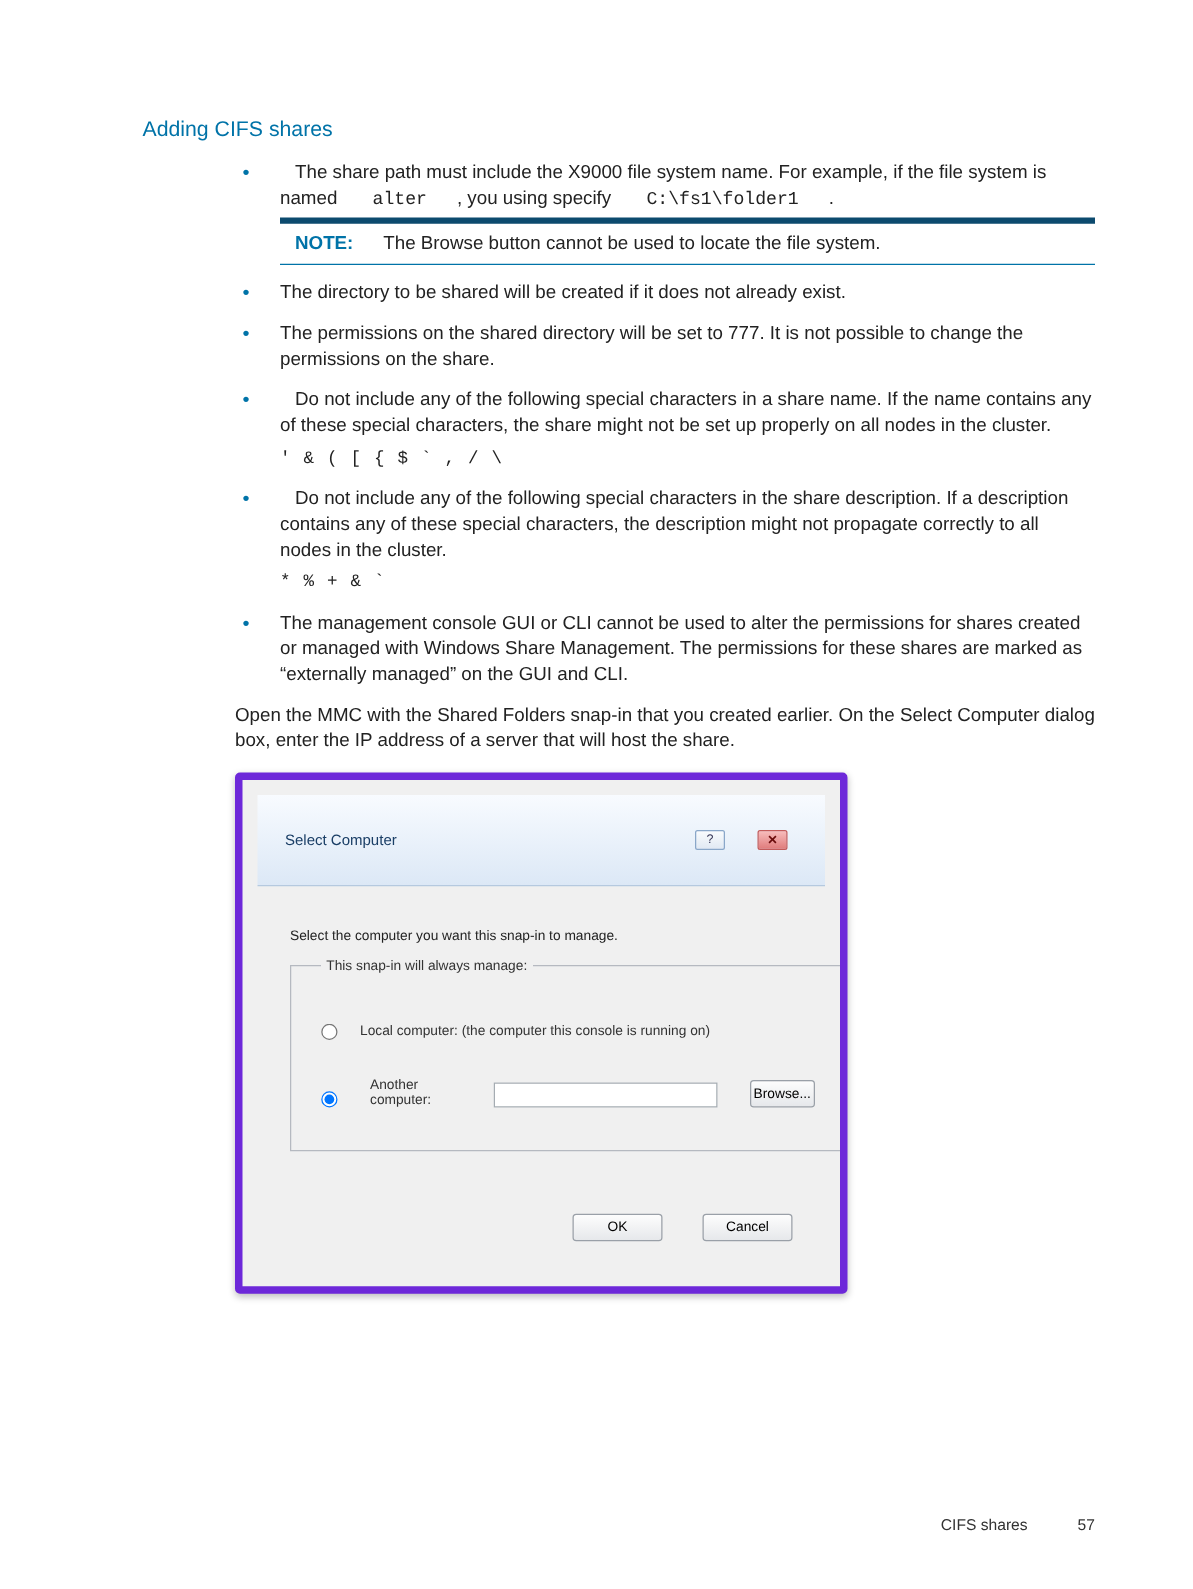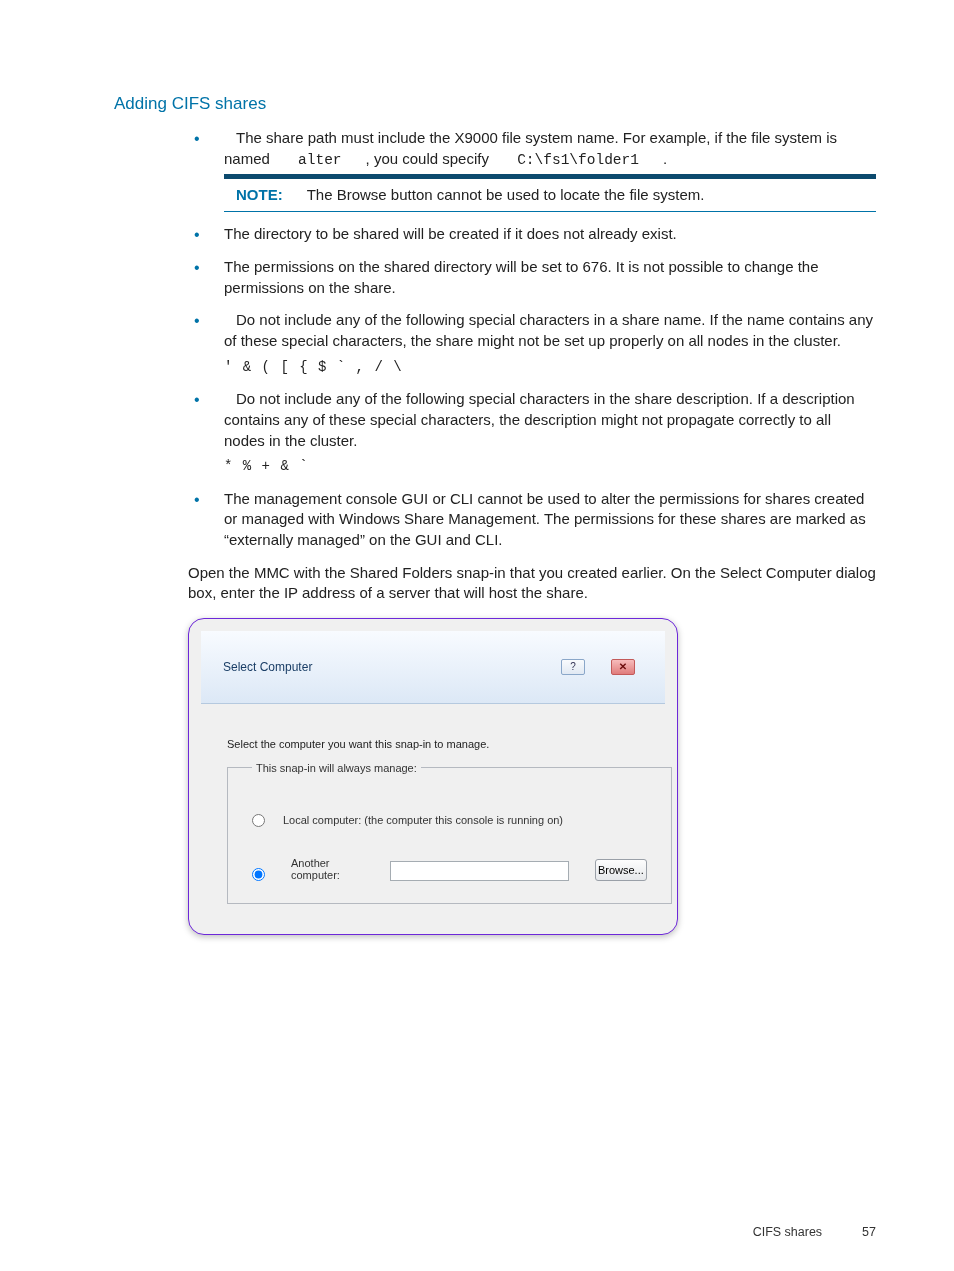--- a/index.html
+++ b/index.html
@@ -44,26 +44,26 @@
       margin: 8px 0 10px 0;
     }
     .note-label { color: #0073a8; font-weight: bold; margin-right: 12px; }
     .code-line { font-family: "Courier New", monospace; font-size: 14px; margin: 6px 0 10px 0; letter-spacing: 1px; }
     .sub { margin-top: 4px; }
 
     
     .dialog-wrap { margin: 14px 0 14px 0; }
     .dialog {
       width: 490px;
-      border: 1px solid #6d28d9;
+      border: 6px solid #6d28d9;
       background: #f0f0f0;
       font-family: "Segoe UI", Tahoma, sans-serif;
       font-size: 11px;
       box-shadow: 0 2px 6px rgba(0,0,0,.25);
-      border-radius: 16px;
+      border-radius: 4px;
       overflow: hidden;
     }
     .dialog-title {
       display: flex;
       align-items: center;
       justify-content: space-between;
       background: linear-gradient(#f8fbff, #dce8f6);
       padding: 4px 6px 4px 10px;
       border-bottom: 1px solid #b5c9df;
     }
@@ -79,21 +79,21 @@
     }
     .title-btn.close {
       background: linear-gradient(#f7bcbc,#e07c7c);
       border-color: #c35a5a; color: #6a0b0b;
       font-weight: bold;
     }
     .dialog-body { padding: 10px 14px 6px 14px; }
     .dlg-line { margin-bottom: 8px; }
     fieldset.grp {
       border: 1px solid #b5b9c0;
-      padding: 10px 12px 4px 12px;
+      padding: 10px 12px 16px 12px;
       position: relative;
       margin-bottom: 12px;
     }
     fieldset.grp legend { font-size: 11px; padding: 0 4px; color: #333; }
     .radio-row { display: flex; align-items: center; margin: 6px 0; }
     .radio-row input { margin-right: 6px; }
     .radio-row label { color: #333; }
     .another-row { display: flex; align-items: flex-end; gap: 8px; }
     .another-row .txt-input {
       flex: 1;
@@ -117,46 +117,46 @@
       height: 22px; width: 72px;
       background: linear-gradient(#fdfdfd,#e6e8eb);
       border: 1px solid #9aa0a8;
       font-size: 11px;
       border-radius: 3px;
       cursor: pointer;
     }
 
     .footer {
       position: absolute;
-      bottom: 32px;
+      bottom: 44px;
       right: 78px;
       font-size: 12.5px;
       color: #333;
       display: flex;
       gap: 16px;
       align-items: baseline;
     }
     .footer .pg { font-size: 12.5px; }
   </style>
 </head>
 <body>
 
 <h2 class="heading">Adding CIFS shares</h2>
 
 <div class="content">
 
   <ul class="bullets">
     <li>
-      <span>The share path must include the X9000 file system name. For example, if the file system is named </span><span class="mono">alter</span><span>, you could specify </span><span class="mono">C:\fs1\folder1</span><span>.</span>
+      <span>The share path must include the X9000 file system name. For example, if the file system is named </span><span class="mono">alter</span><span>, you using specify </span><span class="mono">C:\fs1\folder1</span><span>.</span>
       <div class="note-box sub">
         <span class="note-label">NOTE:</span><span>The Browse button cannot be used to locate the file system.</span>
       </div>
     </li>
     <li>The directory to be shared will be created if it does not already exist.</li>
-    <li>The permissions on the shared directory will be set to 676. It is not possible to change the permissions on the share.</li>
+    <li>The permissions on the shared directory will be set to 777. It is not possible to change the permissions on the share.</li>
     <li>
       <span>Do not include any of the following special characters in a share name. If the name contains any of these special characters, the share might not be set up properly on all nodes in the cluster.</span>
       <div class="code-line">' &amp; ( [ { $ ` , / \</div>
     </li>
     <li>
       <span>Do not include any of the following special characters in the share description. If a description contains any of these special characters, the description might not propagate correctly to all nodes in the cluster.</span>
       <div class="code-line">* % + &amp; `</div>
     </li>
     <li>The management console GUI or CLI cannot be used to alter the permissions for shares created or managed with Windows Share Management. The permissions for these shares are marked as “externally managed” on the GUI and CLI.</li>
   </ul>
@@ -181,20 +181,24 @@
             <label>Local computer:  (the computer this console is running on)</label>
           </div>
           <div class="radio-row another-row">
             <input type="radio" name="r" checked="" style="">
             <label>Another computer:</label>
             <input type="text" class="txt-input" style="">
             <button class="browse-btn">Browse...</button>
           </div>
         </fieldset>
       </div>
+      <div class="dlg-footer">
+        <button class="dlg-btn">OK</button>
+        <button class="dlg-btn">Cancel</button>
+      </div>
     </div>
   </div>
 
 </div>
 
 <div class="footer">
   <span>CIFS shares</span>
   <span class="pg">57</span>
 </div>
 

